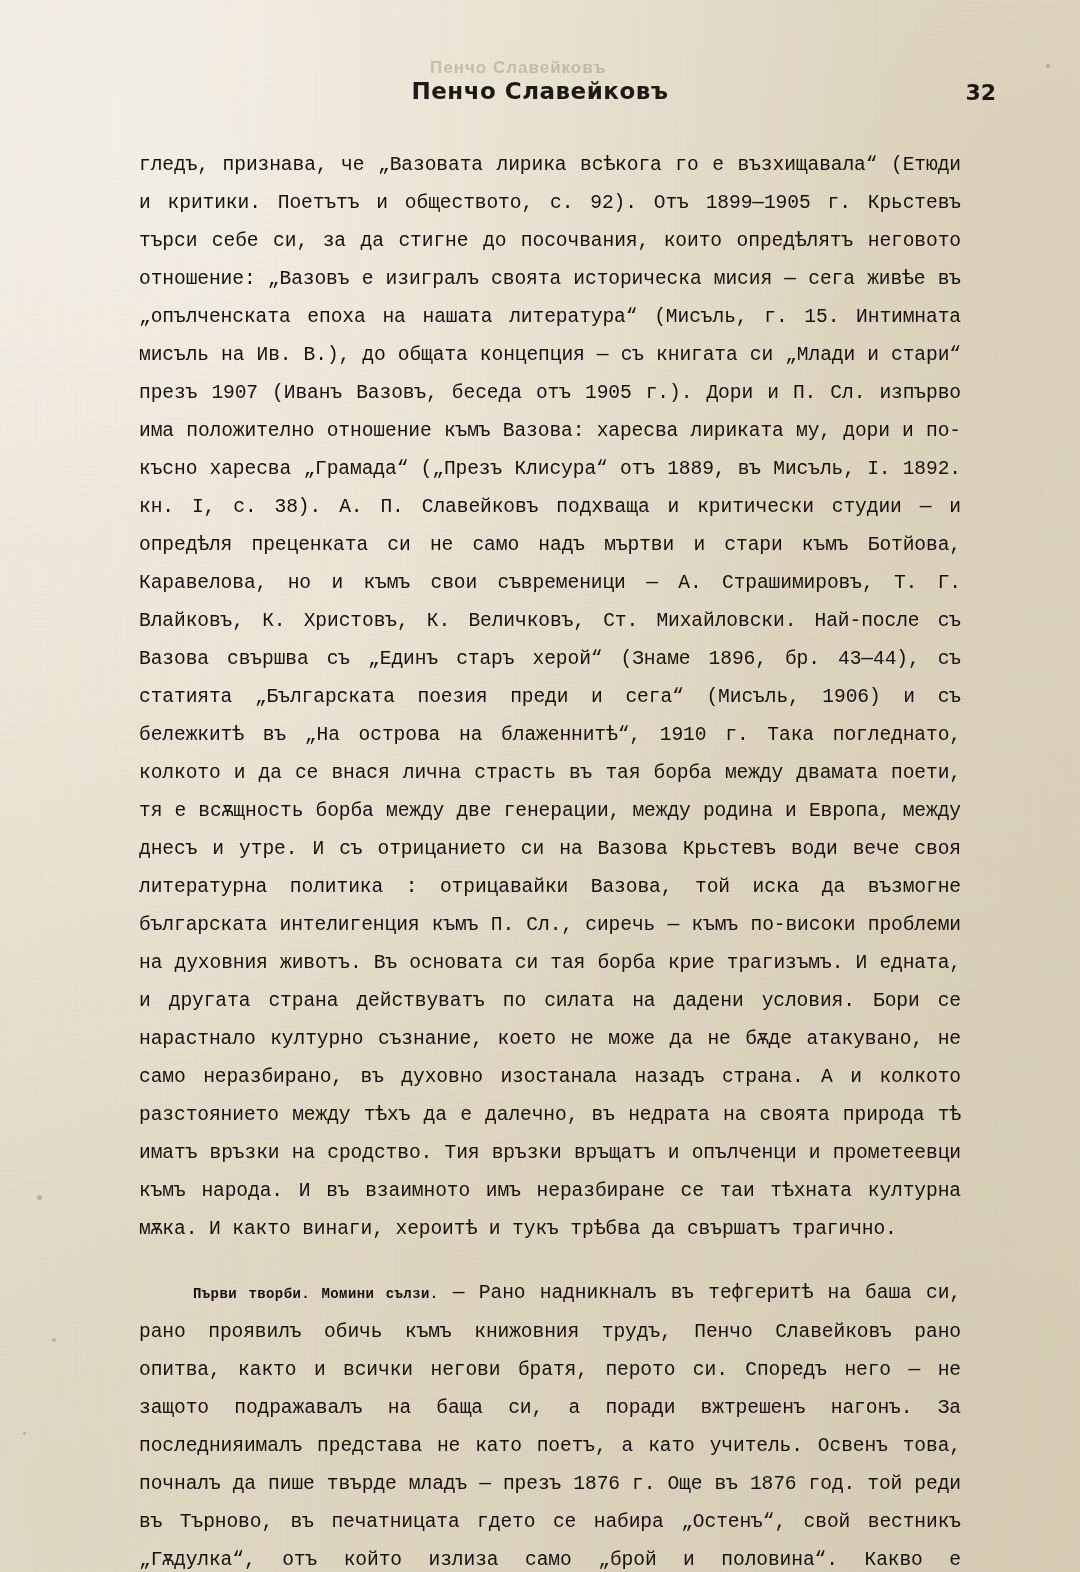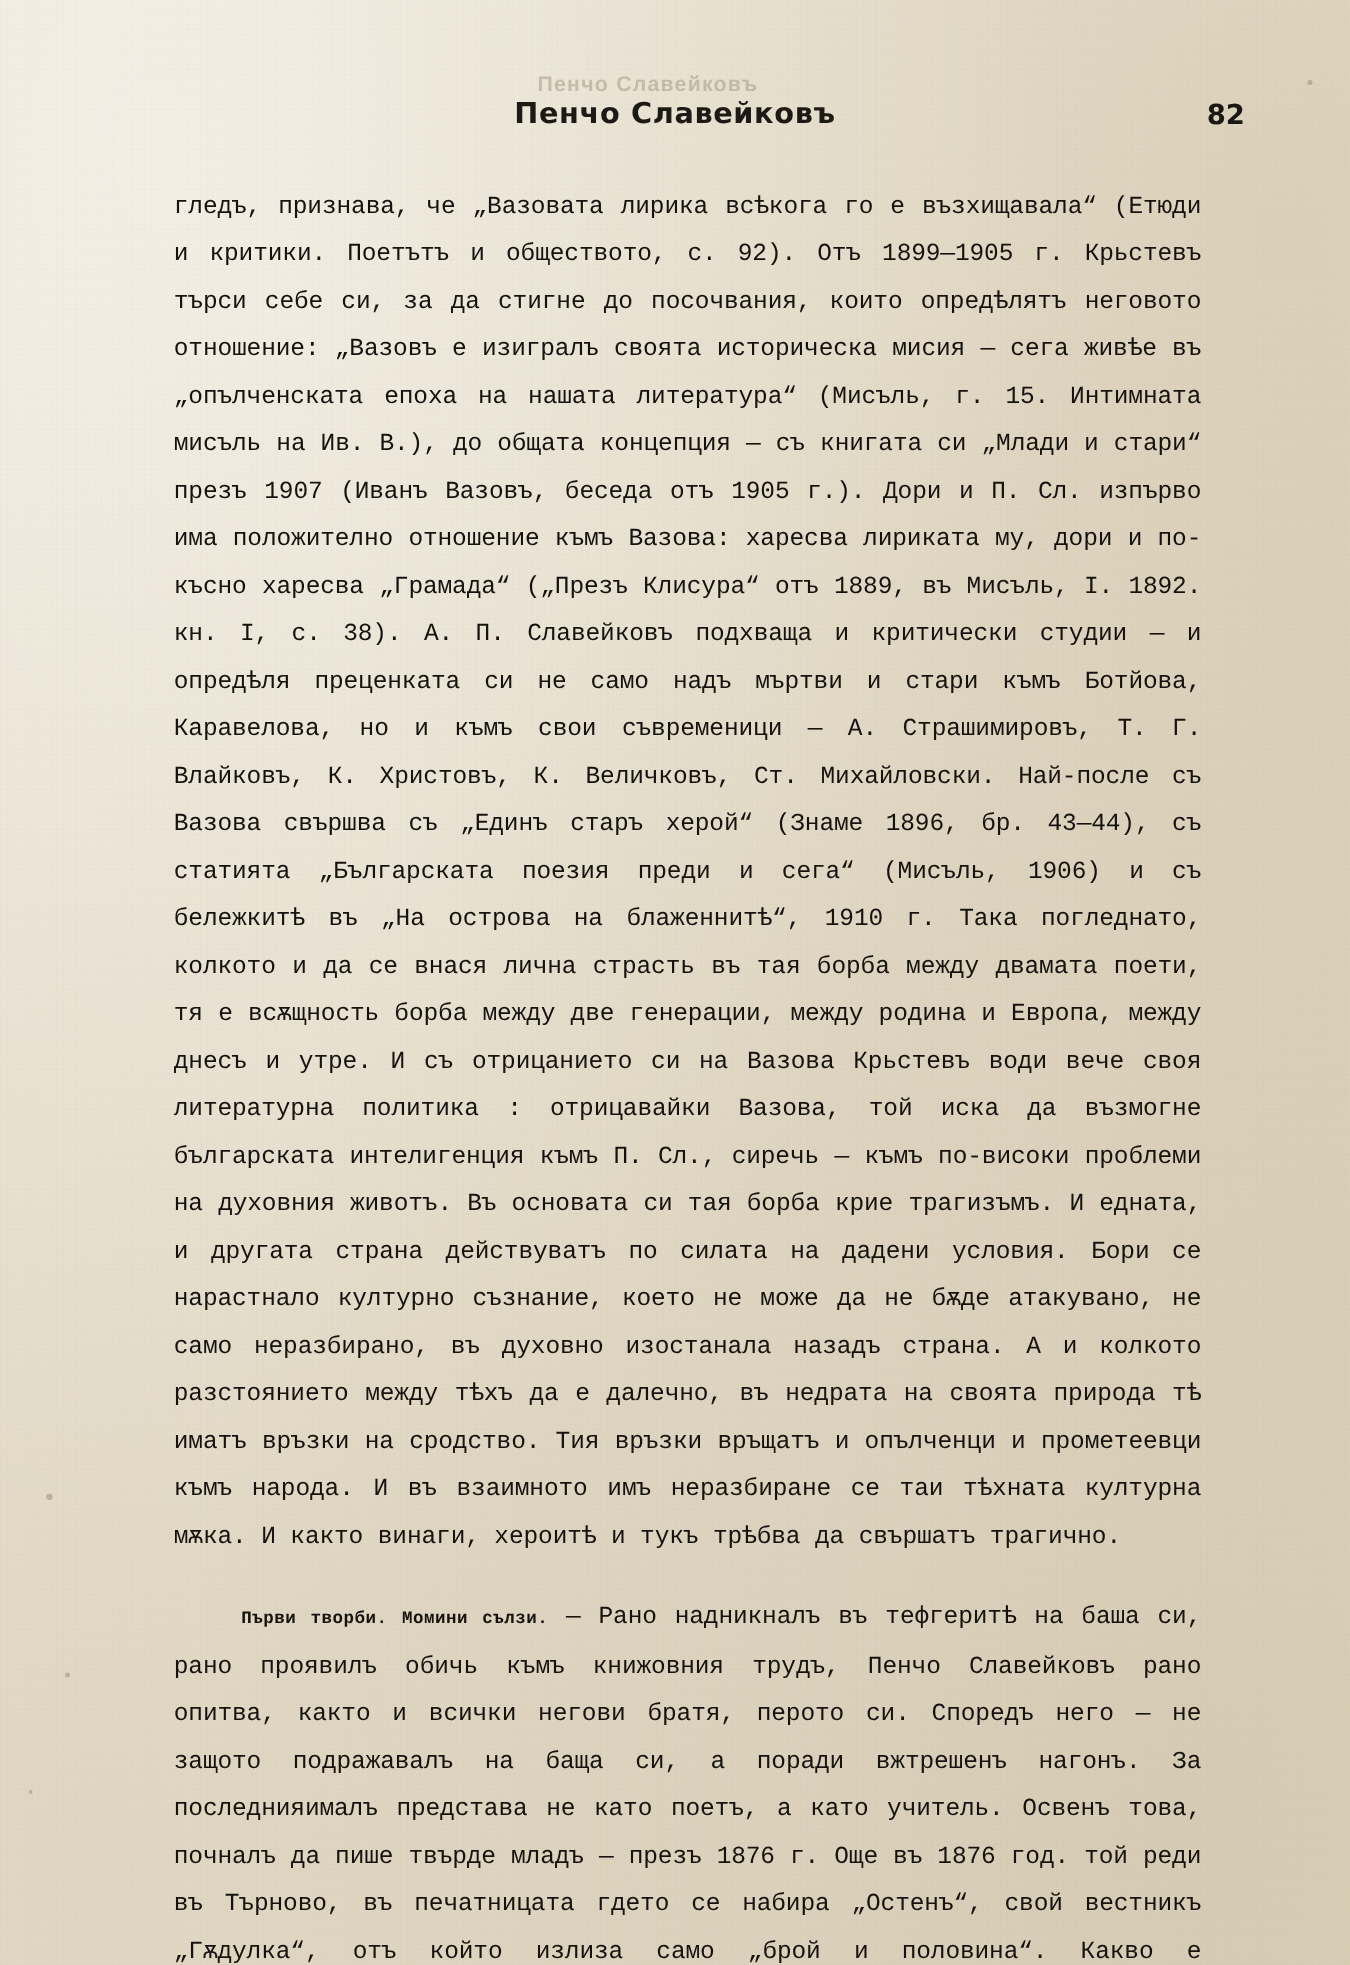--- a/index.html
+++ b/index.html
@@ -128,21 +128,21 @@
 
 <div class="paper"></div>
 <div class="grain"></div>
 
 <div class="page">
 
   <div class="bleed">Пенчо Славейковъ</div>
 
   <div class="header">
     <div class="header-title">Пенчо Славейковъ</div>
-    <div class="page-number">82</div>
+    <div class="page-number">32</div>
   </div>
 
   <div class="body-text">
     <p class="para">гледъ, признава, че „Вазовата лирика всѣкога го е възхищавала“ (Етюди и критики. Поетътъ и обществото, с. 92). Отъ 1899—1905 г. Крьстевъ търси себе си, за да стигне до посочвания, които опредѣлятъ неговото отношение: „Вазовъ е изигралъ своята историческа мисия — сега живѣе въ „опълченската епоха на нашата литература“ (Мисъль, г. 15. Интимната мисъль на Ив. В.), до общата концепция — съ книгата си „Млади и стари“ презъ 1907 (Иванъ Вазовъ, беседа отъ 1905 г.). Дори и П. Сл. изпърво има положително отношение къмъ Вазова: харесва лириката му, дори и по-късно харесва „Грамада“ („Презъ Клисура“ отъ 1889, въ Мисъль, I. 1892. кн. I, с. 38). А. П. Славейковъ подхваща и критически студии — и опредѣля преценката си не само надъ мъртви и стари къмъ Ботйова, Каравелова, но и къмъ свои съвременици — А. Страшимировъ, Т. Г. Влайковъ, К. Христовъ, К. Величковъ, Ст. Михайловски. Най-после съ Вазова свършва съ „Единъ старъ херой“ (Знаме 1896, бр. 43—44), съ статията „Българската поезия преди и сега“ (Мисъль, 1906) и съ бележкитѣ въ „На острова на блаженнитѣ“, 1910 г. Така погледнато, колкото и да се внася лична страсть въ тая борба между двамата поети, тя е всѫщность борба между две генерации, между родина и Европа, между днесъ и утре. И съ отрицанието си на Вазова Крьстевъ води вече своя литературна политика : отрицавайки Вазова, той иска да възмогне българската интелигенция къмъ П. Сл., сиречь — къмъ по-високи проблеми на духовния животъ. Въ основата си тая борба крие трагизъмъ. И едната, и другата страна действуватъ по силата на дадени условия. Бори се нарастнало културно съзнание, което не може да не бѫде атакувано, не само неразбирано, въ духовно изостанала назадъ страна. А и колкото разстоянието между тѣхъ да е далечно, въ недрата на своята природа тѣ иматъ връзки на сродство. Тия връзки връщатъ и опълченци и прометеевци къмъ народа. И въ взаимното имъ неразбиране се таи тѣхната културна мѫка. И както винаги, хероитѣ и тукъ трѣбва да свършатъ трагично.</p>
     <p class="para indent"><span class="lead-space"></span><span class="run-in">Първи творби. Момини сълзи.</span><span> — Рано надникналъ въ тефгеритѣ на баша си, рано проявилъ обичь къмъ книжовния трудъ, Пенчо Славейковъ рано опитва, както и всички негови братя, перото си. Споредъ него — не защото подражавалъ на баща си, а поради вжтрешенъ нагонъ. За последнияималъ представа не като поетъ, а като учитель. Освенъ това, почналъ да пише твърде младъ — презъ 1876 г. Още въ 1876 год. той реди въ Търново, въ печатницата гдето се набира „Остенъ“, свой вестникъ „Гѫдулка“, отъ който излиза само „брой и половина“. Какво е обнародвано тукъ, не знаемъ. До 1879 г. той, колксто и да се мѫчи да узнае тайната на прозодията, не успѣва. Едва тая година братъ му Райко, койтоималъ цѣла тетрадка стихове, му става първиятъ учитель по стихотворство. Първиятъ му прозаиченъ трудъ, писанъ въ 1876 г., е отъ пжтописенъ характеръ: излага впечатленията си отъ пжтя презъ Балкана, отъ Трѣвна до Стара-Загора. Баща му го прочита и намира, че не е лошъ. Стариятъ поетъ изобщо става първиятъ неговъ читатель и критикъ. Това време Славейковъ написва стихотворение за кукуригащето пѣтле. Отъ тогава се заема и да превежда отъ руски. Между първитѣ</span></p>
   </div>
 
   <div class="speck" style="left:37px; top:1195px; width:5px; height:5px;"></div>
   <div class="speck" style="left:52px; top:1338px; width:4px; height:4px;"></div>
   <div class="speck" style="left:23px; top:1432px; width:3px; height:3px;"></div>

